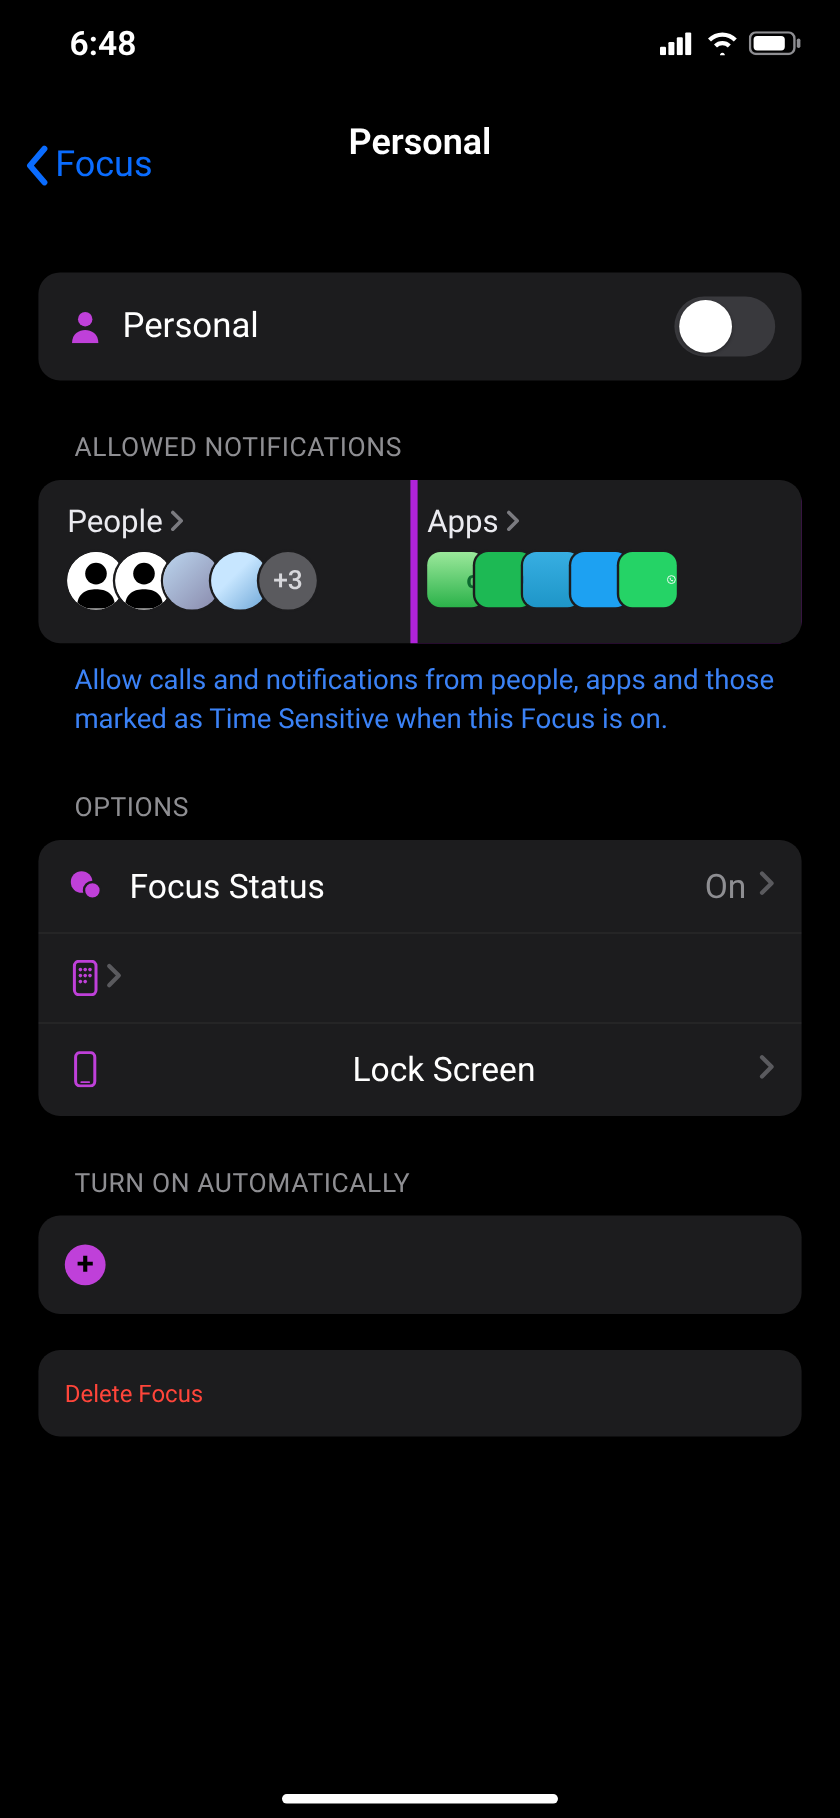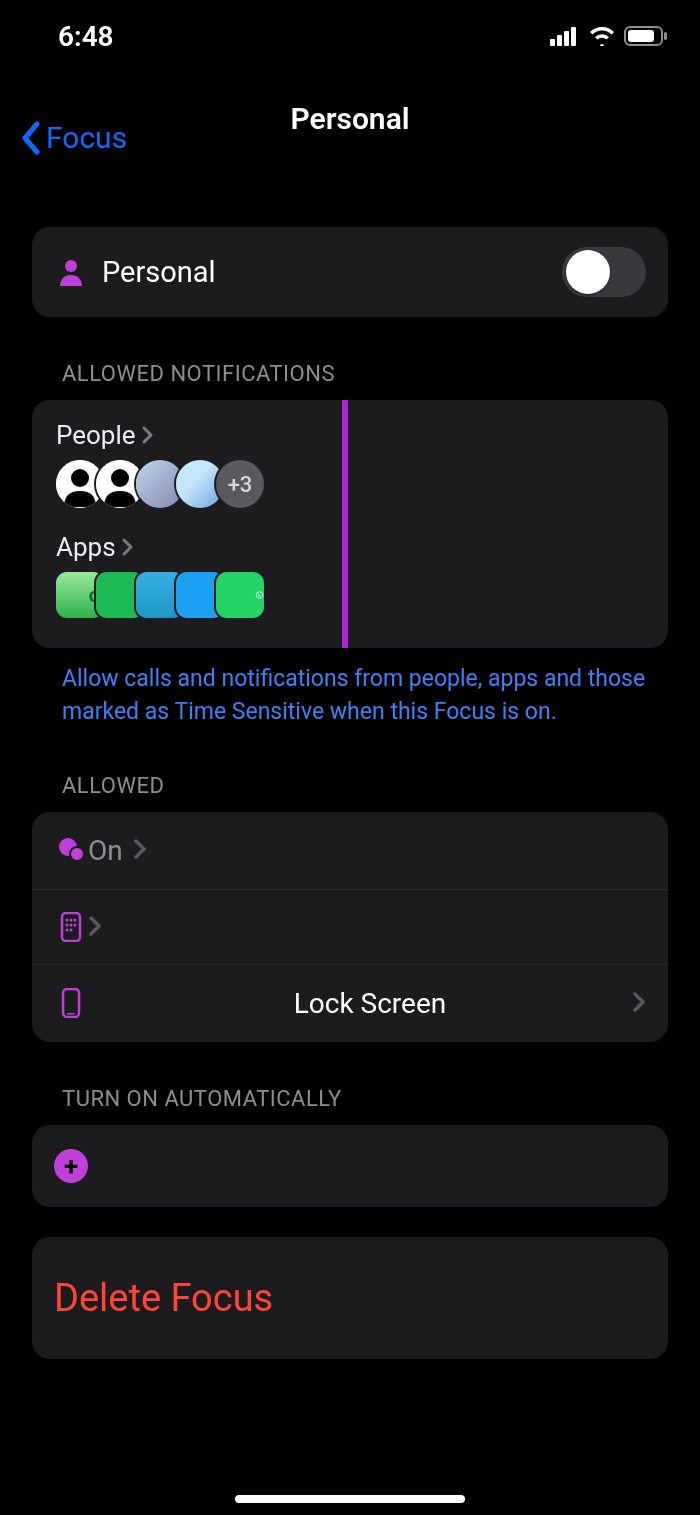--- a/index.html
+++ b/index.html
@@ -76,23 +76,22 @@
   .switch .knob {
     position: absolute; top: 3px; left: 4px;
     width: 44px; height: 44px; border-radius: 50%;
     background: #fff;
     box-shadow: 0 1px 3px rgba(0,0,0,0.4);
   }
   
   .allowed {
     display: flex;
     padding: 20px 24px 28px 24px;
-    gap: 24px;
+    gap: 12px;
     position: relative;
-    flex-direction: column;
   }
   .allowed-col { flex: 1; min-width: 0; }
   .allowed-head {
     display: flex; align-items: center;
     color: #ebebf0;
     font-size: 26px;
     margin-bottom: 10px;
   }
   .allowed-head .chev { color: #7b7b80; margin-left: 6px; }
   .stack { display: flex; position: relative; height: 48px; }
@@ -141,23 +140,23 @@
   }
   .plus-circle {
     width: 34px; height: 34px; border-radius: 50%;
     background: #bf40d9;
     display: flex; align-items: center; justify-content: center;
     color: #000; font-size: 26px; font-weight: 700;
   }
   .add-label { color: #bf40d9; font-size: 28px; margin-left: 22px; }
   
   .delete-row {
-    padding: 39px 22px;
+    padding: 24px 22px;
     color: #ff453a;
-    font-size: 38px;
+    font-size: 20px;
   }
   .home-indicator {
     position: absolute; bottom: 12px; left: 50%;
     transform: translateX(-50%);
     width: 230px; height: 8px; border-radius: 4px; background: #fff;
   }
   .mt { margin-top: 46px; }
   .mt2 { margin-top: 30px; }
 </style>
 </head>
@@ -279,29 +278,30 @@
                 <path d="M11 10c-.5 0-1 .5-1 1.5 0 2 1.5 4.5 4 6.5 2 1.6 4 2 5 1.5.7-.4 1-1 1-1.5s-.5-1-1.5-1.5-1.5.5-2 .5-2.5-1.5-3.5-3c-.7-1-.2-1.5.3-2s-.3-2-1.3-2z" fill="#fff"></path>
               </svg>
           </div>
         </div>
       </div>
     </div>
     <div class="highlight-box" style="top:-6px; left:310px; right:-6px; bottom:-6px;"></div>
   </div>
   <div class="section-foot">Allow calls and notifications from people, apps and those marked as Time Sensitive when this Focus is on.</div>
 
-  <div class="section-head">ALLOWED</div>
+  <div class="section-head">OPTIONS</div>
   <div class="card">
     <div class="opt-row">
       <span class="icon">
         <svg width="30" height="26" viewBox="0 0 30 26">
             <circle cx="12" cy="10" r="9" fill="#bf40d9"></circle>
             <circle cx="21" cy="17" r="7" fill="#bf40d9" stroke="#1c1c1e" stroke-width="2"></circle>
           </svg>
       </span>
+      <span class="label">Focus Status</span>
       <span class="value">On</span>
       <span class="chev-right">
         <svg width="14" height="22" viewBox="0 0 14 22">
             <path d="M3 3 L11 11 L3 19" stroke="#5a5a5e" stroke-width="3.5" fill="none" stroke-linecap="round" stroke-linejoin="round"></path>
           </svg>
       </span>
     </div>
     <div class="opt-row">
       <span class="icon">
         <svg width="22" height="30" viewBox="0 0 22 30">

